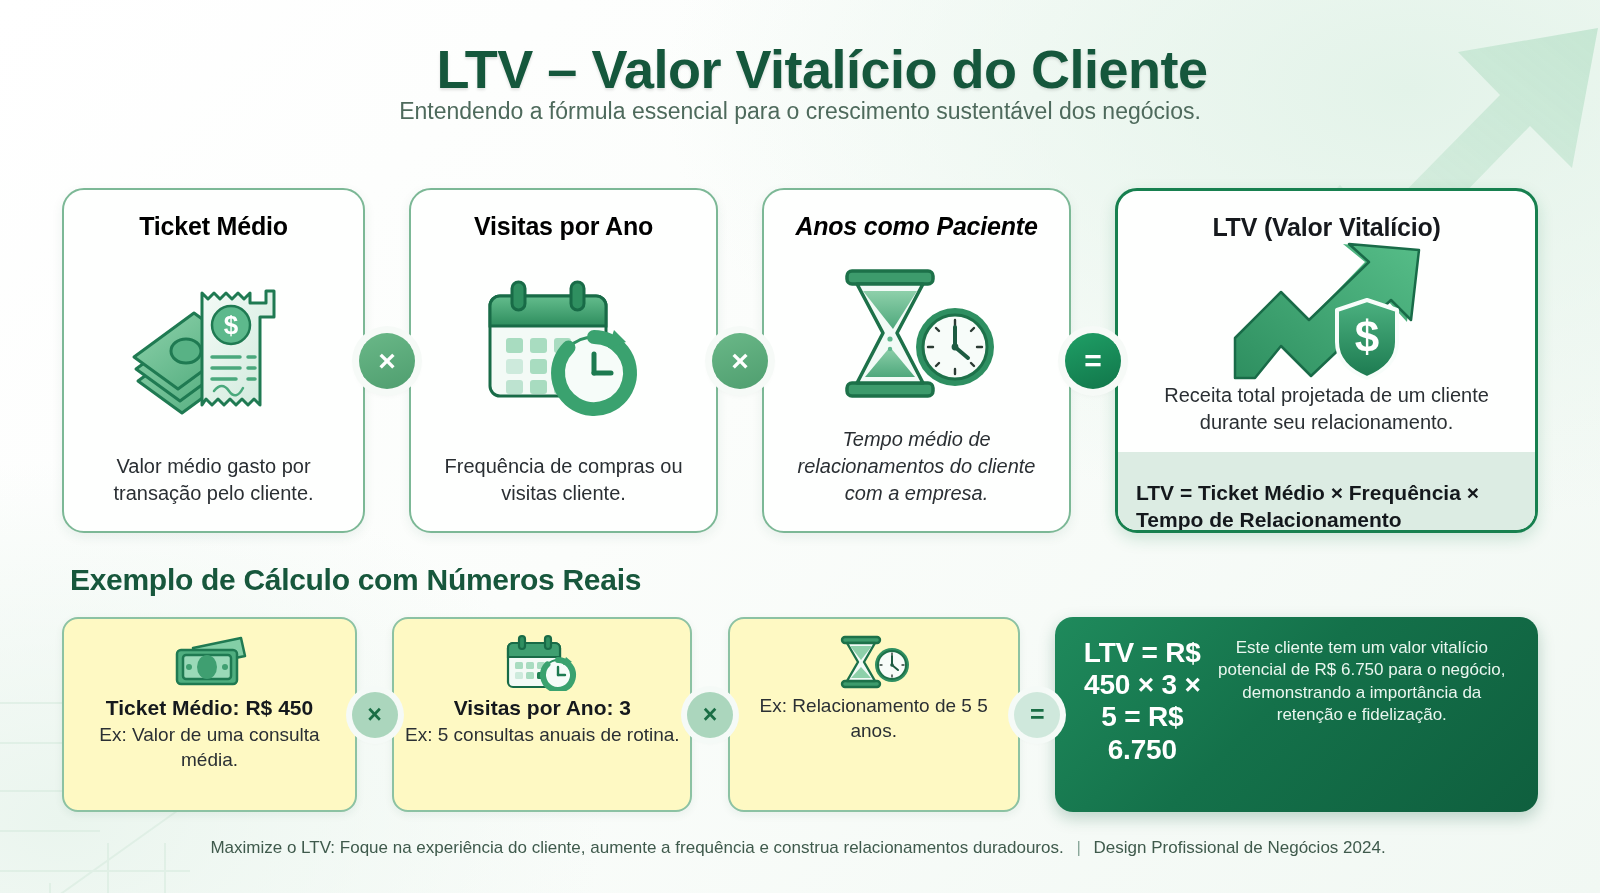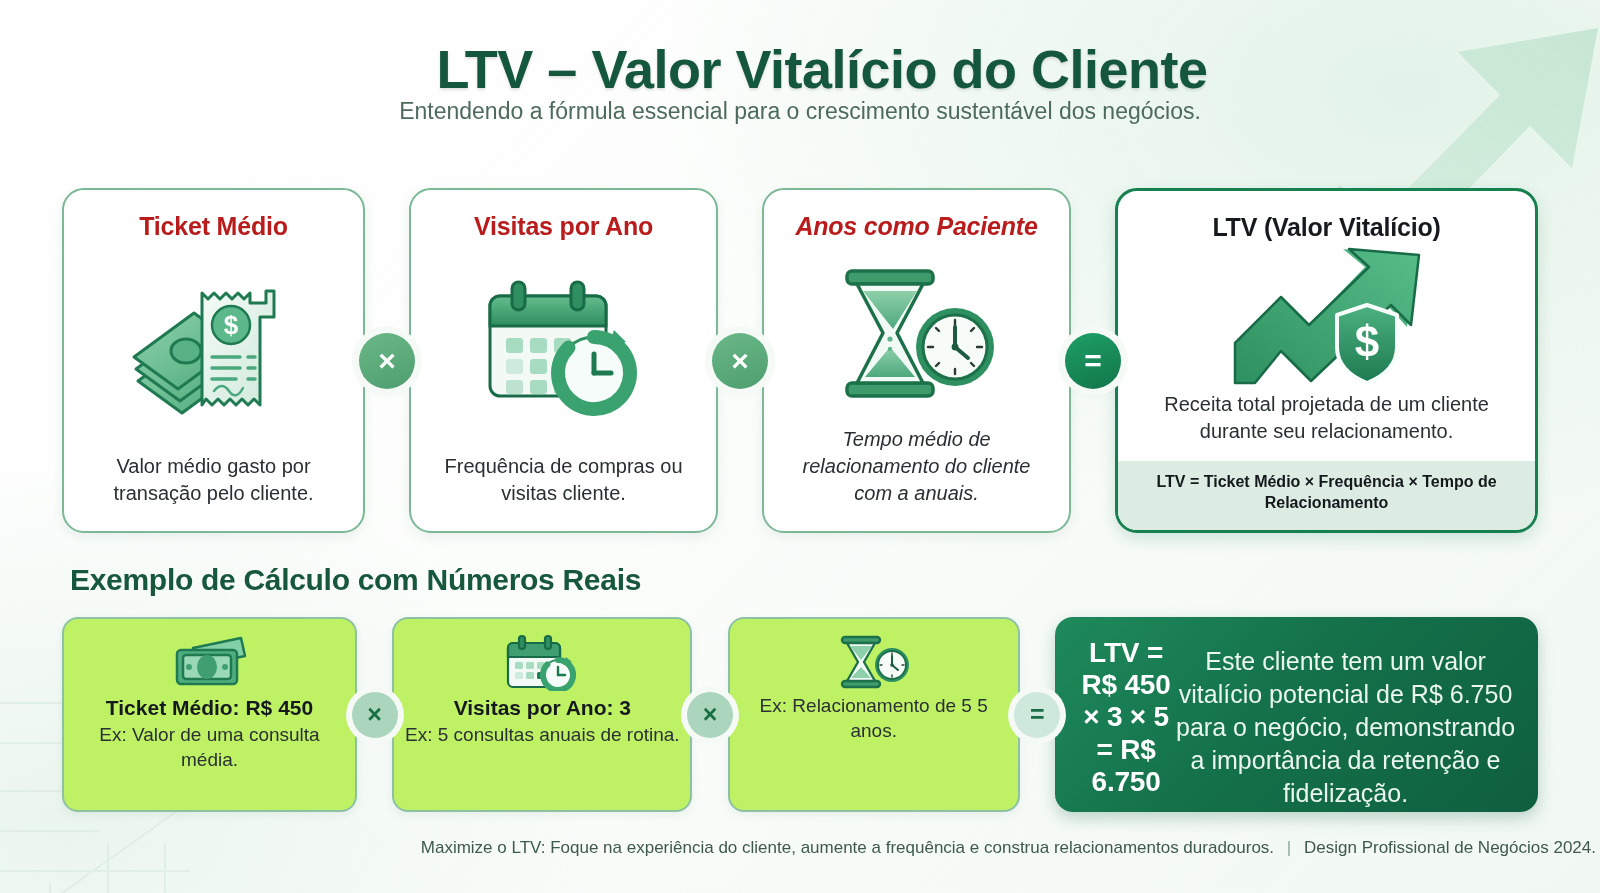--- a/index.html
+++ b/index.html
@@ -53,38 +53,38 @@
   .card.c1{ width:308px; }
   .card.c2{ width:314px; }
   .card.c3{ width:314px;font-style:italic; }
   .card.result{
     width:430px; padding:22px 16px 0;
     border:3.5px solid #17804f;
     box-shadow:0 6px 16px rgba(23,128,79,.18);
     overflow:hidden;
   }
   .card-title{
-    font-size:25px; font-weight:bold; color:#b91c1c; text-align:center;
+    font-size:25px; font-weight:bold; color:#000000; text-align:center;
     line-height:1.15; letter-spacing:-0.2px;
   }
   .card.result .card-title{ color:#16191d; }
   .icon-wrap{
     flex:1; display:flex; align-items:center; justify-content:center;
     width:100%; min-height:140px;
   }
   .card-desc{
     font-size:20px; color:#2a2f33; text-align:center; line-height:1.35;
     padding:0 4px 6px;
   }
   .formula-strip{
     width:calc(100% + 32px); margin:10px -16px 0;
     background:#dcece3;
-    padding:11px 18px 16px;
-    font-size:16px; font-weight:bold; color:#14181c;
-    text-align:center; line-height:1.3;
+    padding:27px 18px 16px;
+    font-size:21px; font-weight:bold; color:#14181c;
+    line-height:1.3;
   }
 
   
   .op{
     width:56px; height:56px; border-radius:50%;
     display:flex; align-items:center; justify-content:center;
     align-self:center; flex:0 0 auto;
     color:#ffffff; font-size:30px; font-weight:bold;
     box-shadow:0 0 0 7px #f6faf7, 0 3px 8px rgba(0,0,0,.13);
     margin:0 -6px; position:relative; z-index:5;
@@ -97,21 +97,21 @@
   .ex-heading{
     position:absolute; left:70px; top:563px;
     font-size:30px; font-weight:bold; color:#17573c; letter-spacing:-0.3px;
   }
   .example-row{
     position:absolute; left:62px; top:617px;
     width:1476px; height:195px;
     display:flex; align-items:stretch;
   }
   .ex-card{
-    background:#bef264;
+    background:#fef9c3;
     border:2px solid #8cc2a3;
     border-radius:16px;
     box-shadow:0 3px 9px rgba(30,90,60,.07);
     display:flex; flex-direction:column; align-items:center;
     justify-content:flex-start;
     padding:14px 10px 10px;
     position:relative;
   }
   .ex-card.e1{ width:295px; }
   .ex-card.e2{ width:300px; }
@@ -137,27 +137,27 @@
     background:linear-gradient(135deg,#1f8a5c 0%,#14714a 45%,#0f5f3e 100%);
     box-shadow:0 6px 16px rgba(15,95,62,.25);
     padding:20px 22px 3px;
     display:flex; flex-direction:row; align-items:flex-start; justify-content:center;
   }
   .result-formula{
     font-size:28px; font-weight:bold; color:#ffffff; text-align:center;
     letter-spacing:-0.2px; line-height:1.15;
   }
   .result-desc{
-    margin-top:8px; font-size:25px; color:#eaf6ef; text-align:center; line-height:1.32;
+    font-size:17px; color:#eaf6ef; text-align:center; line-height:1.32;
   }
 
   
   .footer{
     position:absolute; left:0; right:4px; top:838px;
-    text-align:right; font-size:17px; color:#3f5a4c;
+    text-align:center; font-size:17px; color:#3f5a4c;
   }
   .footer .sep{ color:#8aa79a; padding:0 8px; }
 </style>
 </head>
 <body>
 
 <div class="bg-wash"></div>
 
 <svg class="bg-arrow" style="right:-20px; top:-10px;" width="420" height="330" viewBox="0 0 420 330">
   <defs>
@@ -316,21 +316,21 @@
                 <path d="M110 102 L107 105"></path>
             </g>
             <g stroke="#1d5b41" stroke-width="4" stroke-linecap="round">
               <path d="M126 86 L126 66"></path>
                 <path d="M126 86 L139 97"></path>
             </g>
             <circle cx="126" cy="86" r="3.4" fill="#1d5b41"></circle>
           </g>
         </svg>
       </div>
-      <div class="card-desc">Tempo médio de relacionamento do cliente com a anuais.</div>
+      <div class="card-desc">Tempo médio de relacionamentos do cliente com a empresa.</div>
     </div>
 
     <div class="spacer"></div>
     <div class="op eq">=</div>
     <div class="spacer"></div>
 
     <div class="card result">
       <div class="card-title">LTV (Valor Vitalício)</div>
       <div class="icon-wrap">
         <svg width="215" height="140" viewBox="0 0 215 140">

